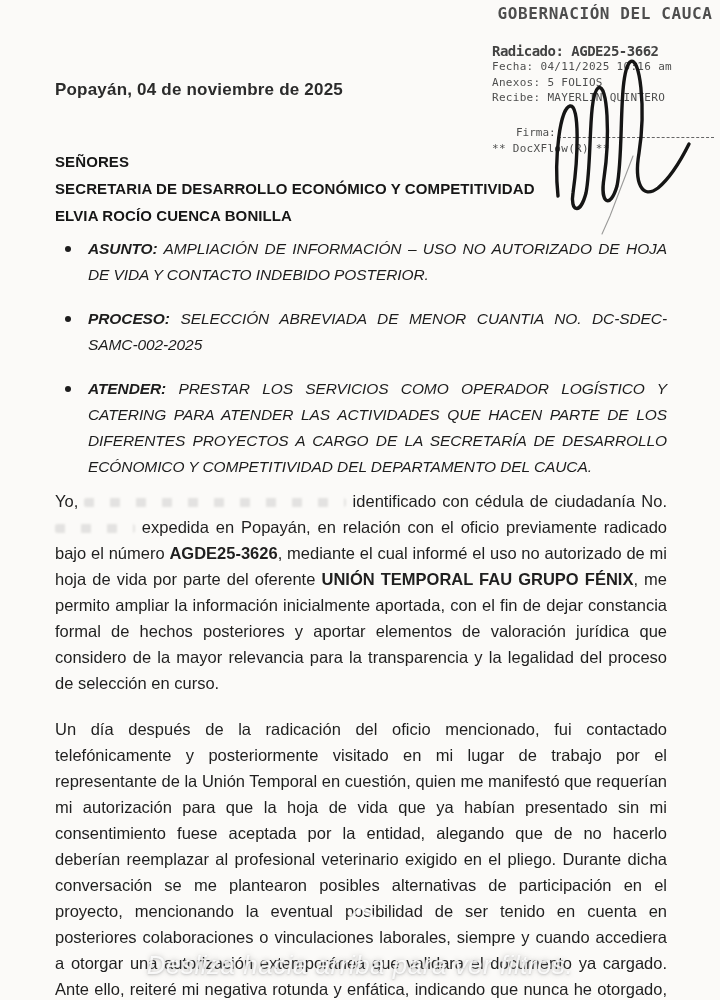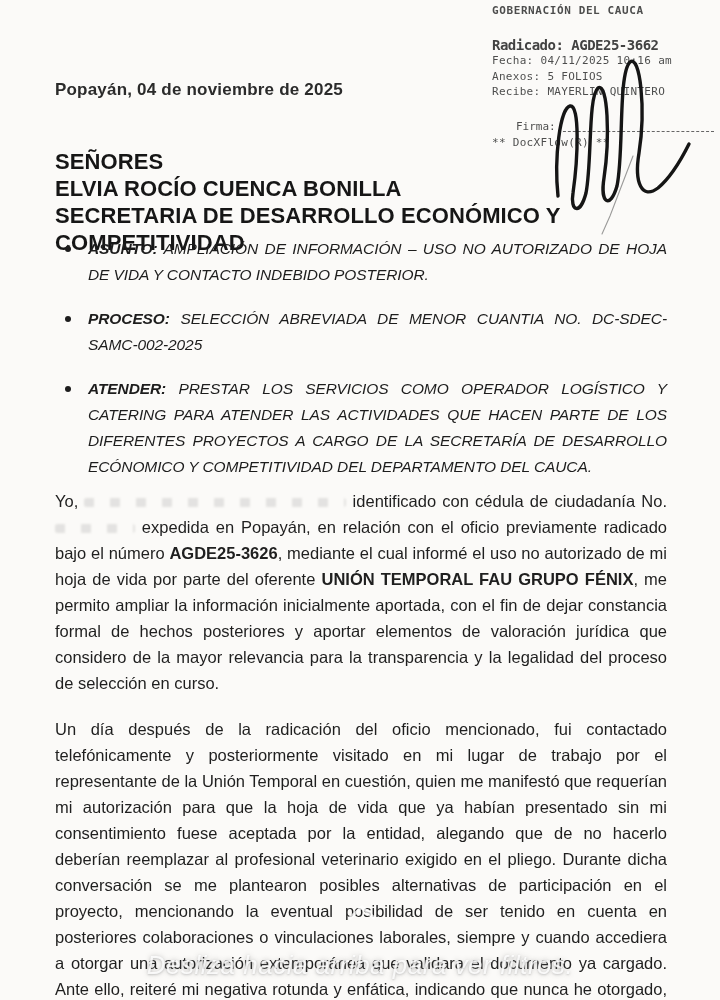--- a/index.html
+++ b/index.html
@@ -12,21 +12,21 @@
     position:absolute;inset:0;background:#fbfaf8;overflow:hidden;
   }
   
   .letter-text{color:#222;}
   .date-line{
     position:absolute;left:55px;top:80px;
     font-size:17px;font-weight:700;color:#2b2b2b;letter-spacing:.2px;
   }
   .recipient{
     position:absolute;left:55px;top:148px;
-    font-size:22px;font-weight:700;color:#161616;
+    font-size:15px;font-weight:700;color:#161616;
     line-height:27px;letter-spacing:.1px;
   }
   .bullets{
     position:absolute;left:55px;top:236px;width:612px;
     margin:0;padding:0;list-style:none;
   }
   .bullets li{
     position:relative;padding-left:33px;
     font-size:15.5px;line-height:26px;color:#1d1d1d;
     text-align:justify;letter-spacing:-0.1px;font-style:italic;
@@ -51,21 +51,21 @@
     display:inline-block;height:9px;vertical-align:baseline;
     background:repeating-linear-gradient(90deg,
       rgba(90,90,90,.14) 0 10px, rgba(0,0,0,0) 10px 26px);
     filter:blur(1.3px);border-radius:2px;
   }
   
   .stamp{
     position:absolute;left:492px;top:4px;width:226px;
     font-family:"DejaVu Sans Mono", monospace;color:#3f3f3f;opacity:.92;
   }
-  .stamp .office{font-size:11px;letter-spacing:.6px;font-weight:700;}
+  .stamp .office{font-size:16px;letter-spacing:.6px;font-weight:700;text-align:center;}
   .stamp .radicado{font-size:14px;font-weight:700;color:#333;margin-top:20px;letter-spacing:-0.5px;white-space:nowrap;}
   .stamp .meta{font-size:11px;line-height:15.5px;letter-spacing:.3px;white-space:nowrap;}
   .stamp .firma-row{display:flex;align-items:center;margin-top:20px;font-size:11px;width:198px;margin-left:24px;}
   .stamp .sigline{flex:1;border-bottom:1.4px dashed #5a5a5a;margin-left:2px;height:11px;}
   .stamp .docxflow{font-size:11px;margin-top:3px;letter-spacing:.3px;white-space:nowrap;}
   .signature-svg{position:absolute;left:540px;top:48px;pointer-events:none;}
   
   .swipe-chevron{position:absolute;left:347px;top:903px;}
   .swipe-hint{
     position:absolute;left:0;right:0;top:950px;text-align:center;
@@ -99,22 +99,22 @@
              C 68 34, 70 90, 64 130 C 60 155, 70 162, 77 138
              C 84 105, 78 26, 90 14 C 100 6, 106 60, 99 105
              C 94 135, 102 152, 118 140 C 130 130, 141 112, 149 96" fill="none" stroke="#151515" stroke-width="3.4" stroke-linecap="round"></path>
     <path d="M 93 108 L 70 168 L 62 186" fill="none" stroke="#4a4a4a" stroke-width="1.1" stroke-linecap="round" opacity="0.55"></path>
   </svg>
 
   <div class="letter-text">
     <div class="date-line">Popayán, 04 de noviembre de 2025</div>
     <div class="recipient">
         <div>SEÑORES</div>
+        <div>SECRETARIA DE DESARROLLO ECONÓMICO Y COMPETITIVIDAD</div>
         <div>ELVIA ROCÍO CUENCA BONILLA</div>
-        <div>SECRETARIA DE DESARROLLO ECONÓMICO Y COMPETITIVIDAD</div>
       </div>
     <ul class="bullets">
         <li><span class="blabel">ASUNTO:</span> AMPLIACIÓN DE INFORMACIÓN – USO NO AUTORIZADO DE HOJA DE VIDA Y CONTACTO INDEBIDO POSTERIOR.</li>
         <li><span class="blabel">PROCESO:</span> SELECCIÓN ABREVIADA DE MENOR CUANTIA NO. DC-SDEC-SAMC-002-2025</li>
         <li><span class="blabel">ATENDER:</span> PRESTAR LOS SERVICIOS COMO OPERADOR LOGÍSTICO Y CATERING PARA ATENDER LAS ACTIVIDADES QUE HACEN PARTE DE LOS DIFERENTES PROYECTOS A CARGO DE LA SECRETARÍA DE DESARROLLO ECÓNOMICO Y COMPETITIVIDAD DEL DEPARTAMENTO DEL CAUCA.</li>
       </ul>
     <div class="paragraphs">
         <p class="bodyp p1"><span>Yo, </span><span class="redacted" style="width: 262px;"></span><span> identificado con cédula de ciudadanía No. </span><span class="redacted" style="width: 80px;"></span><span> expedida en Popayán, en relación con el oficio previamente radicado bajo el número </span><span class="b">AGDE25-3626</span><span>, mediante el cual informé el uso no autorizado de mi hoja de vida por parte del oferente </span><span class="b">UNIÓN TEMPORAL FAU GRUPO FÉNIX</span><span>, me permito ampliar la información inicialmente aportada, con el fin de dejar constancia formal de hechos posteriores y aportar elementos de valoración jurídica que considero de la mayor relevancia para la transparencia y la legalidad del proceso de selección en curso.</span></p>
         <p class="bodyp p2"><span>Un día después de la radicación del oficio mencionado, fui contactado telefónicamente y posteriormente visitado en mi lugar de trabajo por el representante de la Unión Temporal en cuestión, quien me manifestó que requerían mi autorización para que la hoja de vida que ya habían presentado sin mi consentimiento fuese aceptada por la entidad, alegando que de no hacerlo deberían reemplazar al profesional veterinario exigido en el pliego. Durante dicha conversación se me plantearon posibles alternativas de participación en el proyecto, mencionando la eventual posibilidad de ser tenido en cuenta en posteriores colaboraciones o vinculaciones laborales, siempre y cuando accediera a otorgar una autorización extemporánea que validara el documento ya cargado. Ante ello, reiteré mi negativa rotunda y enfática, indicando que nunca he otorgado, ni otorgo ni otorgaré autorización alguna para que mi hoja de vida, mi información profesional o mis datos personales sean utilizados en procesos</span></p>
       </div>

